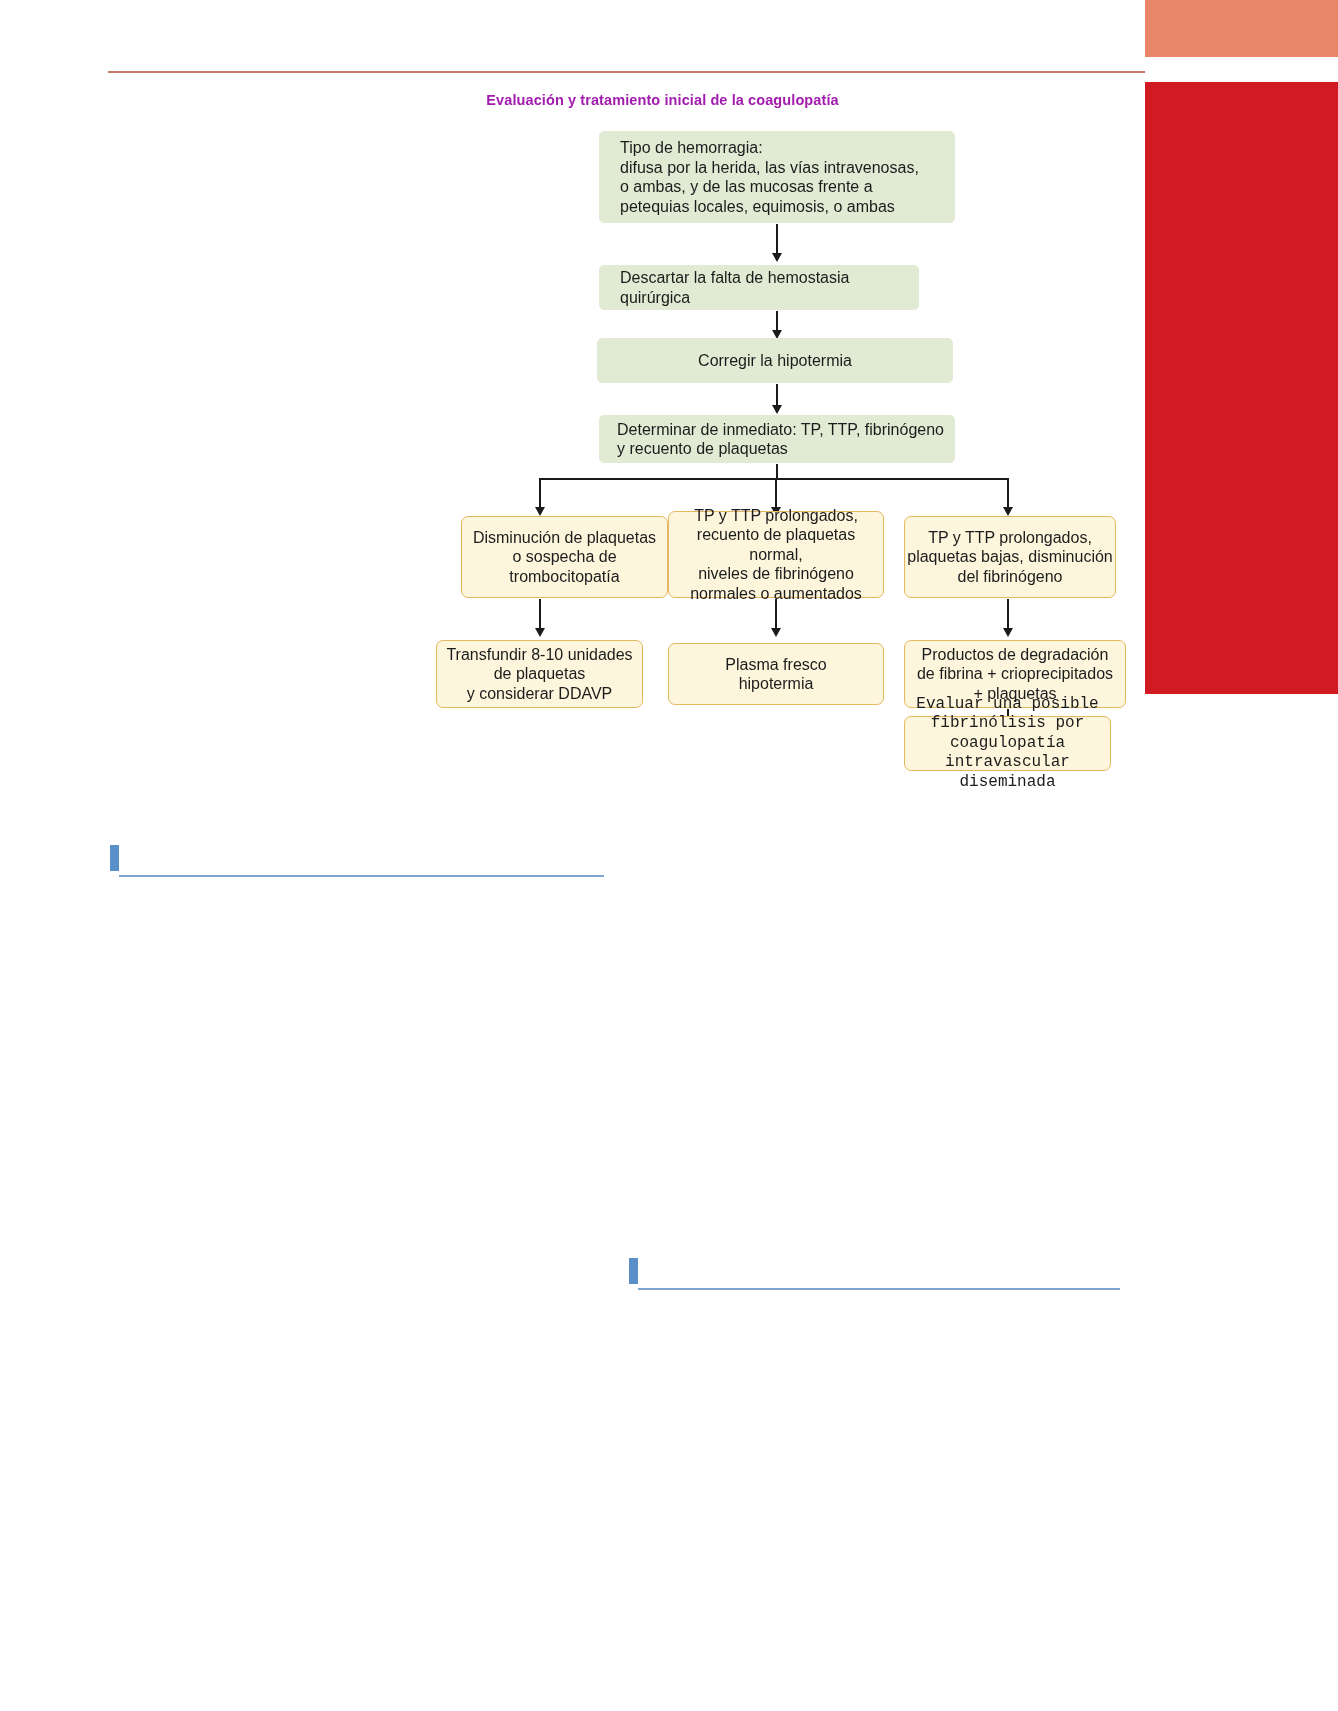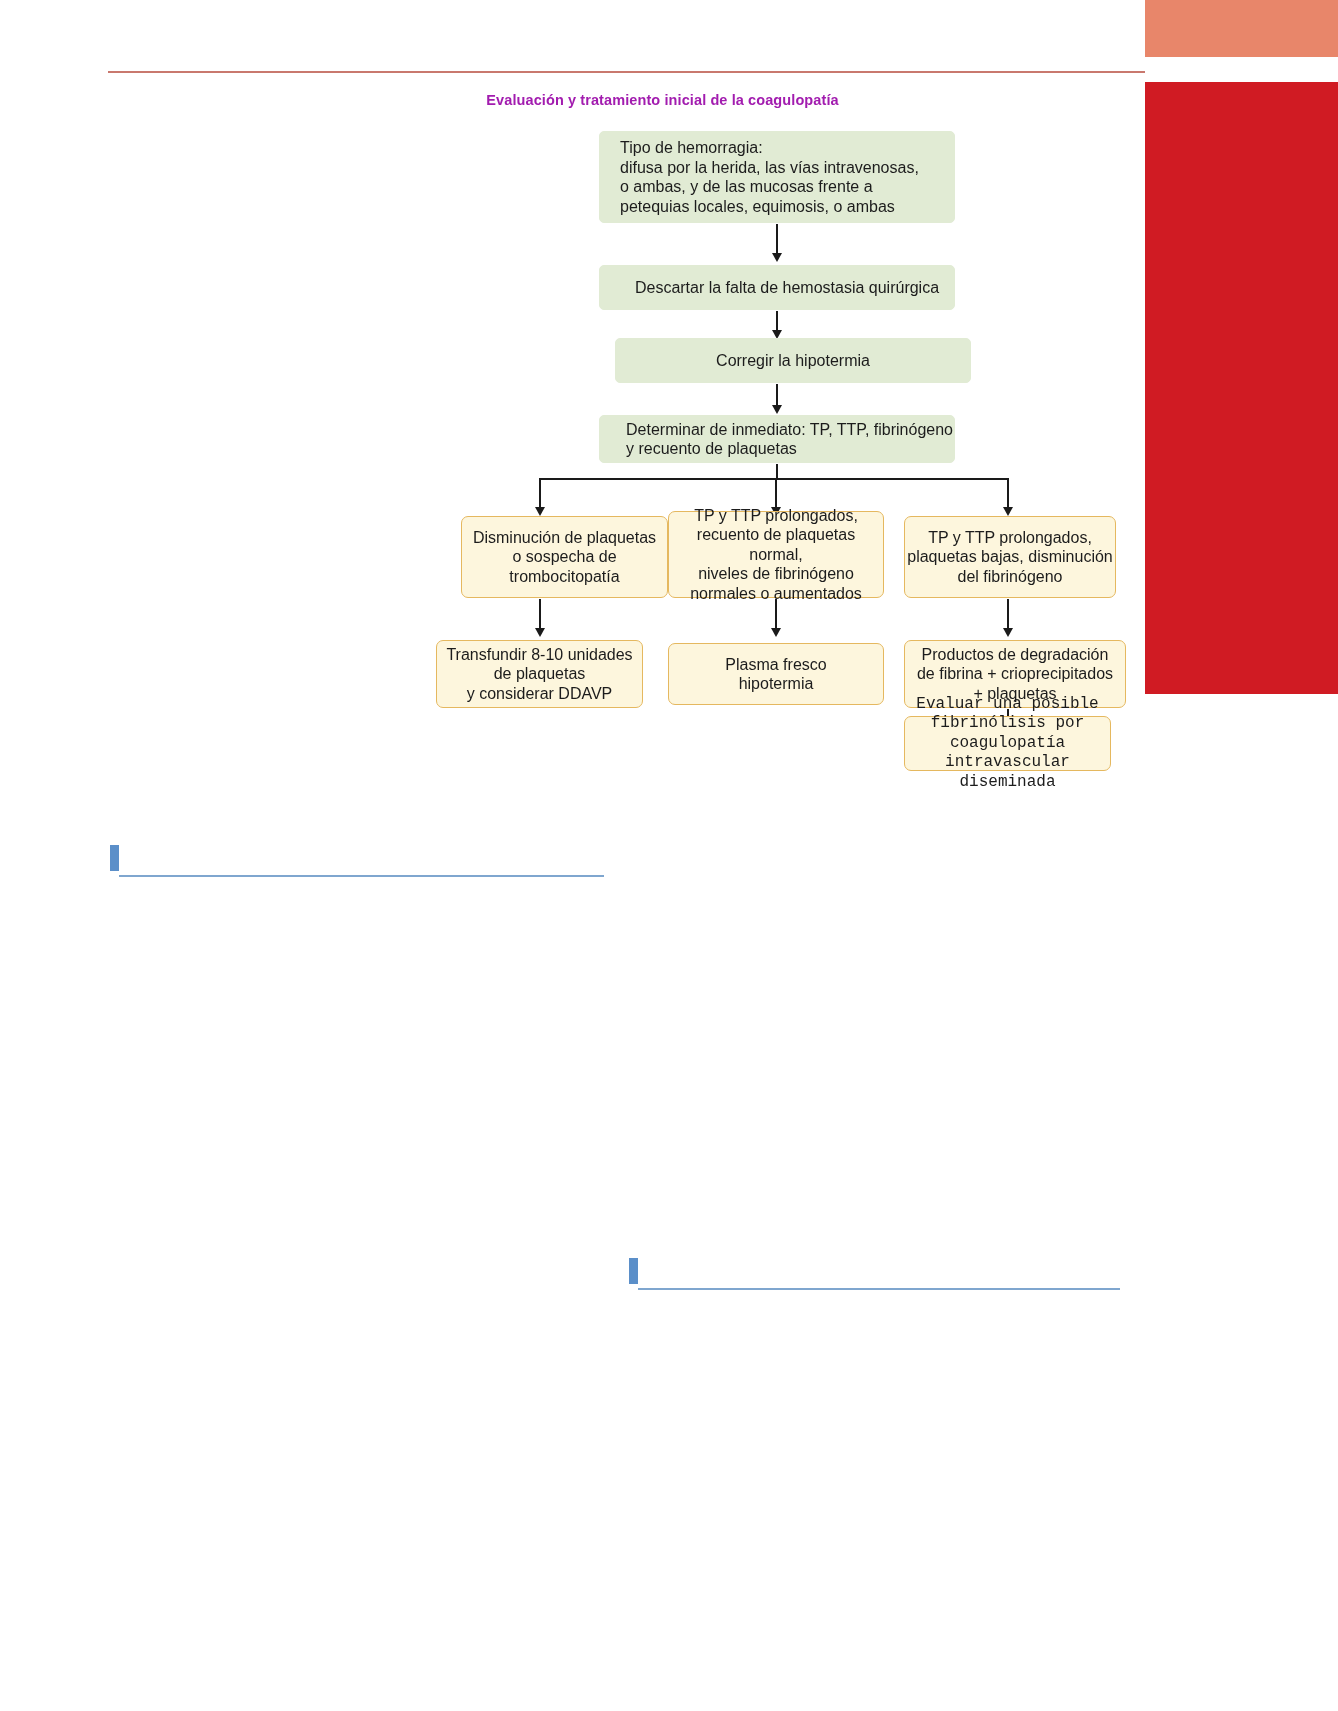--- a/index.html
+++ b/index.html
@@ -134,35 +134,35 @@
 <div class="node green left" style="left:599px; top:131px; width:356px; height:92px;">
   <span>Tipo de hemorragia:
    difusa por la herida, las vías intravenosas,
    o ambas, y de las mucosas frente a
    petequias locales, equimosis, o ambas</span>
 </div>
 
 <div class="arrow-line" style="left:776px; top:224px; height:31px;"></div>
 <div class="arrow-head" style="left:771.5px; top:253px;"></div>
 
-<div class="node green" style="left:599px; top:265px; width:356px; height:45px;padding-left:20px;">
+<div class="node green" style="left:599px; top:265px; width:320px; height:45px;padding-left:20px;">
   <span>Descartar la falta de hemostasia quirúrgica</span>
 </div>
 
 <div class="arrow-line" style="left:776px; top:311px; height:23px;"></div>
 <div class="arrow-head" style="left:771.5px; top:330px;"></div>
 
-<div class="node green" style="left:615px; top:338px; width:356px; height:45px;">
+<div class="node green" style="left:597px; top:338px; width:356px; height:45px;">
   <span>Corregir la hipotermia</span>
 </div>
 
 <div class="arrow-line" style="left:776px; top:384px; height:25px;"></div>
 <div class="arrow-head" style="left:771.5px; top:405px;"></div>
 
-<div class="node green left" style="left:599px; top:415px; width:356px; height:48px; padding-left:26px;">
+<div class="node green left" style="left:599px; top:415px; width:356px; height:48px; padding-left:17px;">
   <span>Determinar de inmediato: TP, TTP, fibrinógeno
 y recuento de plaquetas</span>
 </div>
 
 <div class="arrow-line" style="left:776px; top:464px; height:15px;"></div>
 <div class="h-line" style="left:539px; top:478px; width:469px;"></div>
 
 <div class="arrow-line" style="left:539px; top:478px; height:32px;"></div>
 <div class="arrow-head" style="left:534.5px; top:507px;"></div>
 

